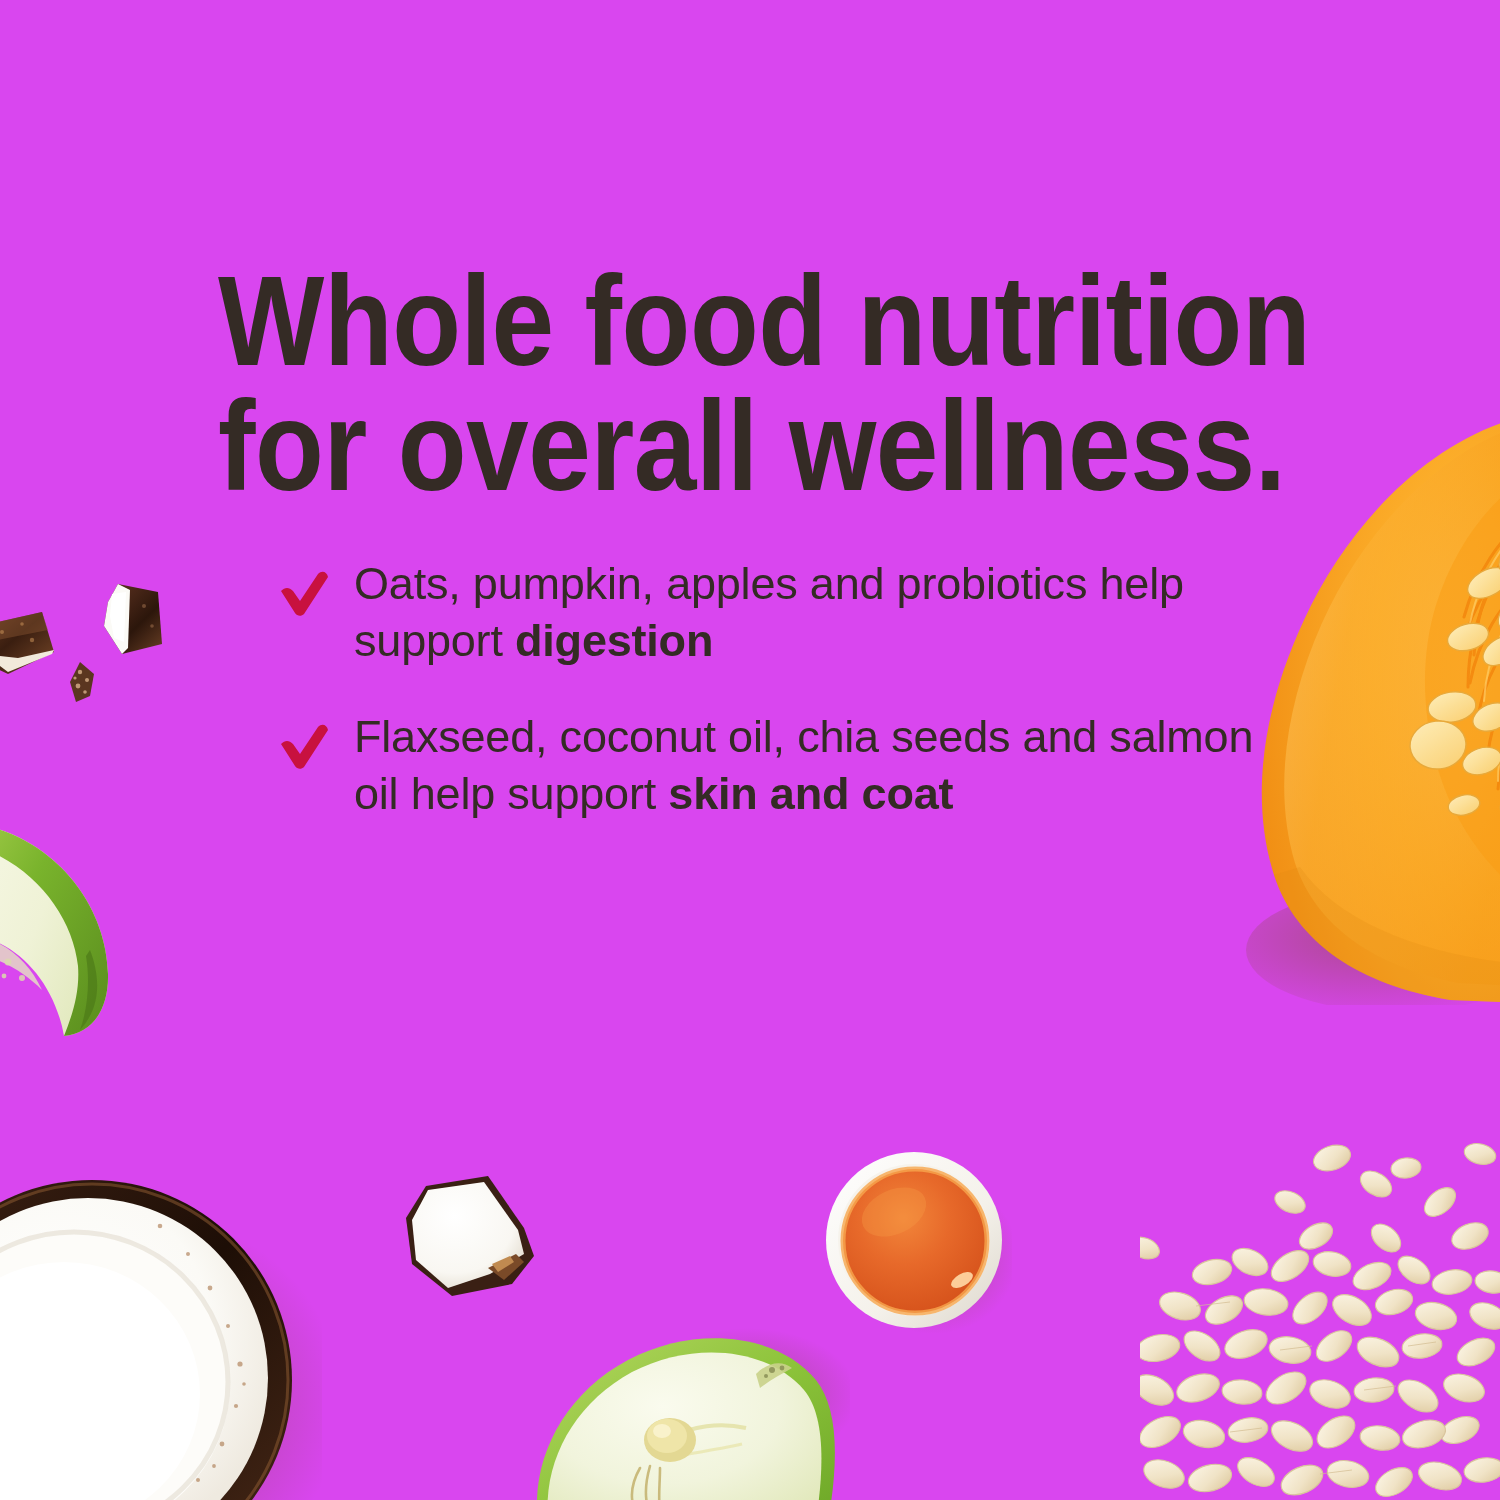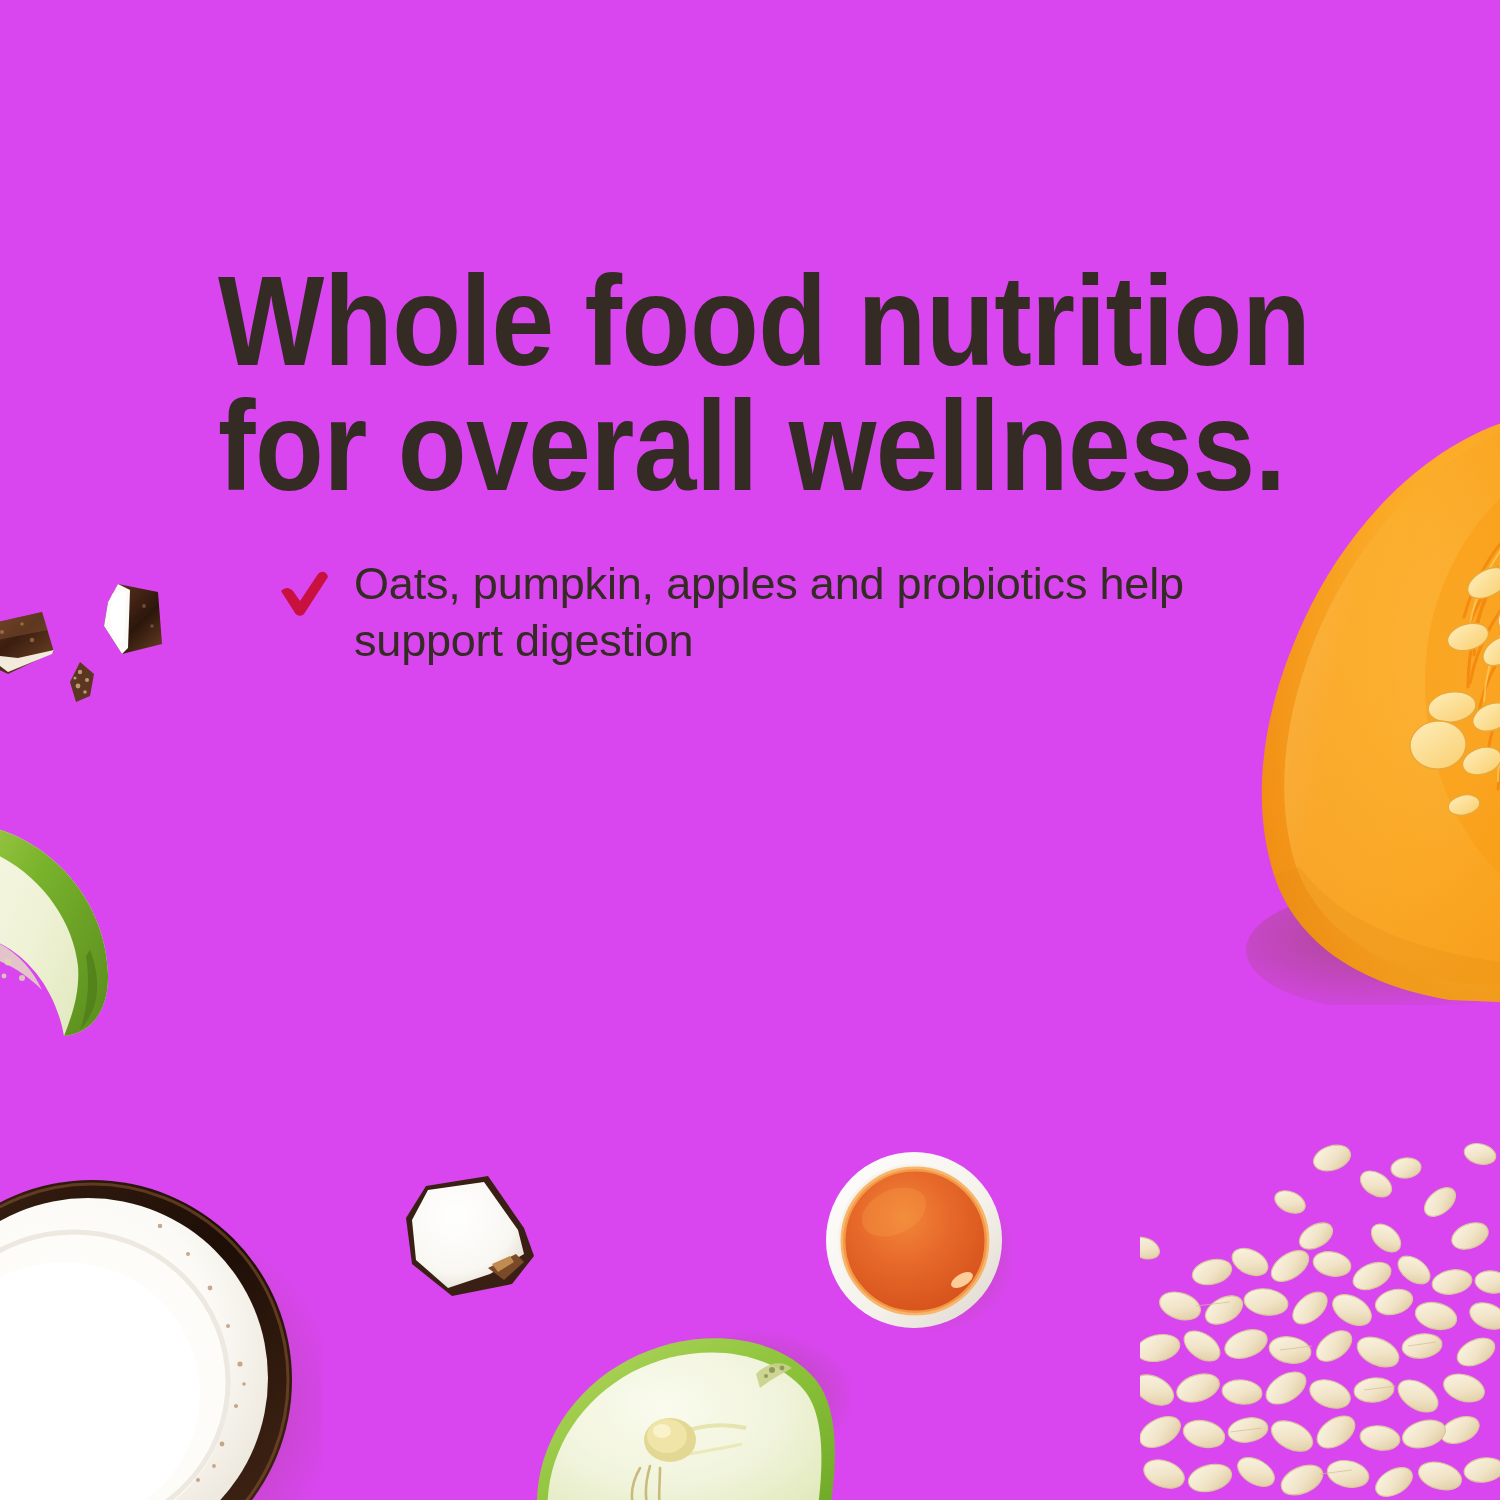--- a/index.html
+++ b/index.html
@@ -35,21 +35,21 @@
   }
   .btext{
     display:block;margin-left:76px;
     color:#342B25;
     font-family:"Liberation Sans",sans-serif;
     font-weight:400;
     font-size:45px;
     line-height:1.26;
     letter-spacing:-0.2px;
   }
-  .btext b{font-weight:400;text-align:right;}
+  .btext b{font-weight:700;text-align:right;}
 
   
   .art{position:absolute;z-index:5;}
 
   
   #pumpkin{right:-30px;top:405px;width:330px;height:600px;z-index:6;}
 
   
   #coconut-half{left:-108px;top:1168px;width:430px;height:430px;z-index:7;}
 
@@ -452,17 +452,23 @@
 
   <ul class="bullets" style="list-style:none;margin:0;padding:0;">
 
     <li class="bullet">
       <svg class="check" viewBox="0 0 52 46">
         <path d="M3,21 C7,17 11,17 15,21 L22,31 L40,4 C44,0 49,2 50,7 L26,44 C23,47 19,46 17,43 Z" fill="#C8113F"></path>
       </svg>
       <span class="btext"><span>Oats, pumpkin, apples and probiotics help support </span><b>digestion</b></span>
     </li>
 
+    <li class="bullet">
+      <svg class="check" viewBox="0 0 52 46">
+        <path d="M3,21 C7,17 11,17 15,21 L22,31 L40,4 C44,0 49,2 50,7 L26,44 C23,47 19,46 17,43 Z" fill="#C8113F"></path>
+      </svg>
+      <span class="btext"><span>Flaxseed, coconut oil, chia seeds and salmon oil help support </span><b>skin and coat</b></span>
+    </li>
 
 
   </ul>
 
 </div>
 
 </body></html>

